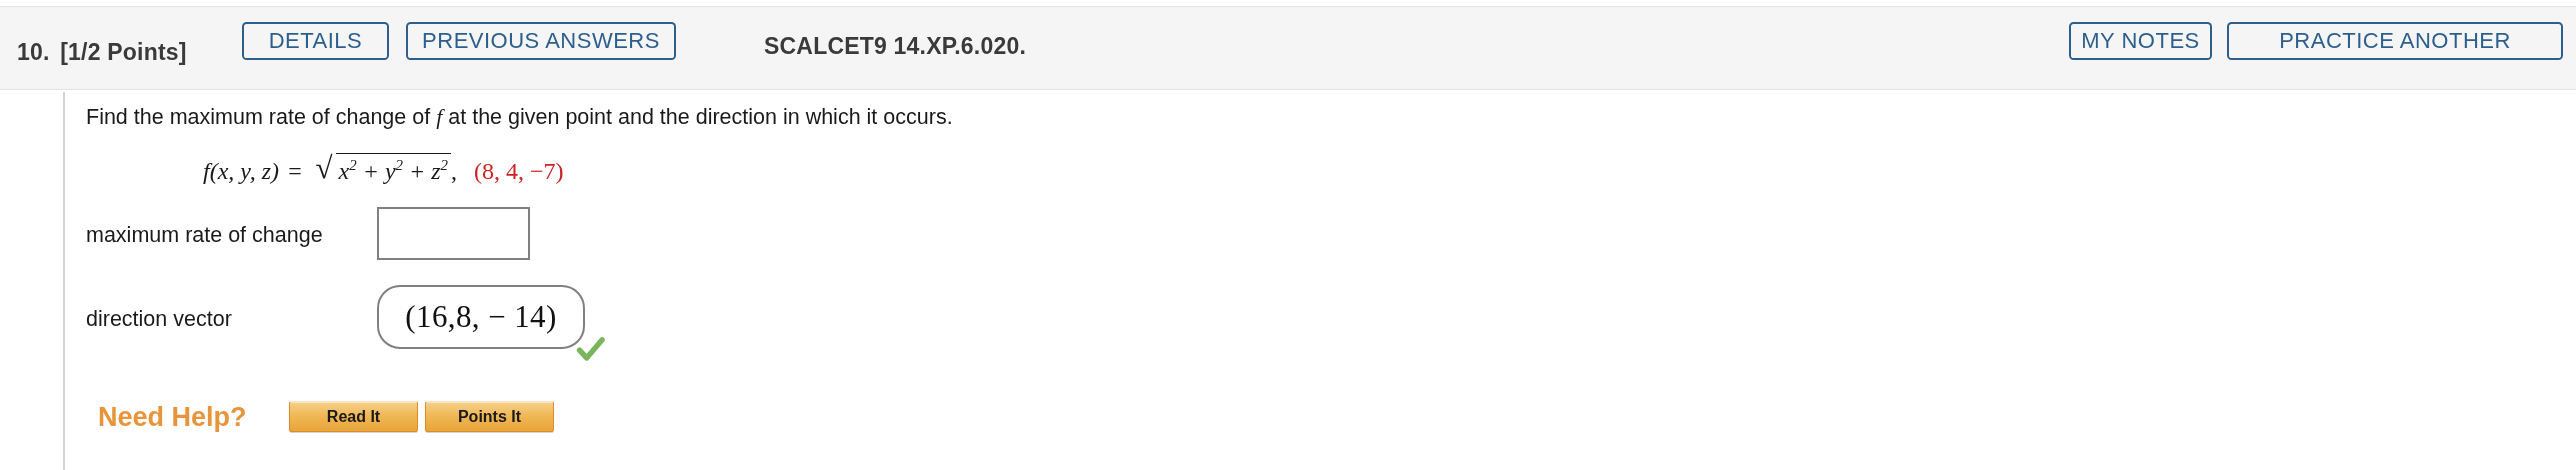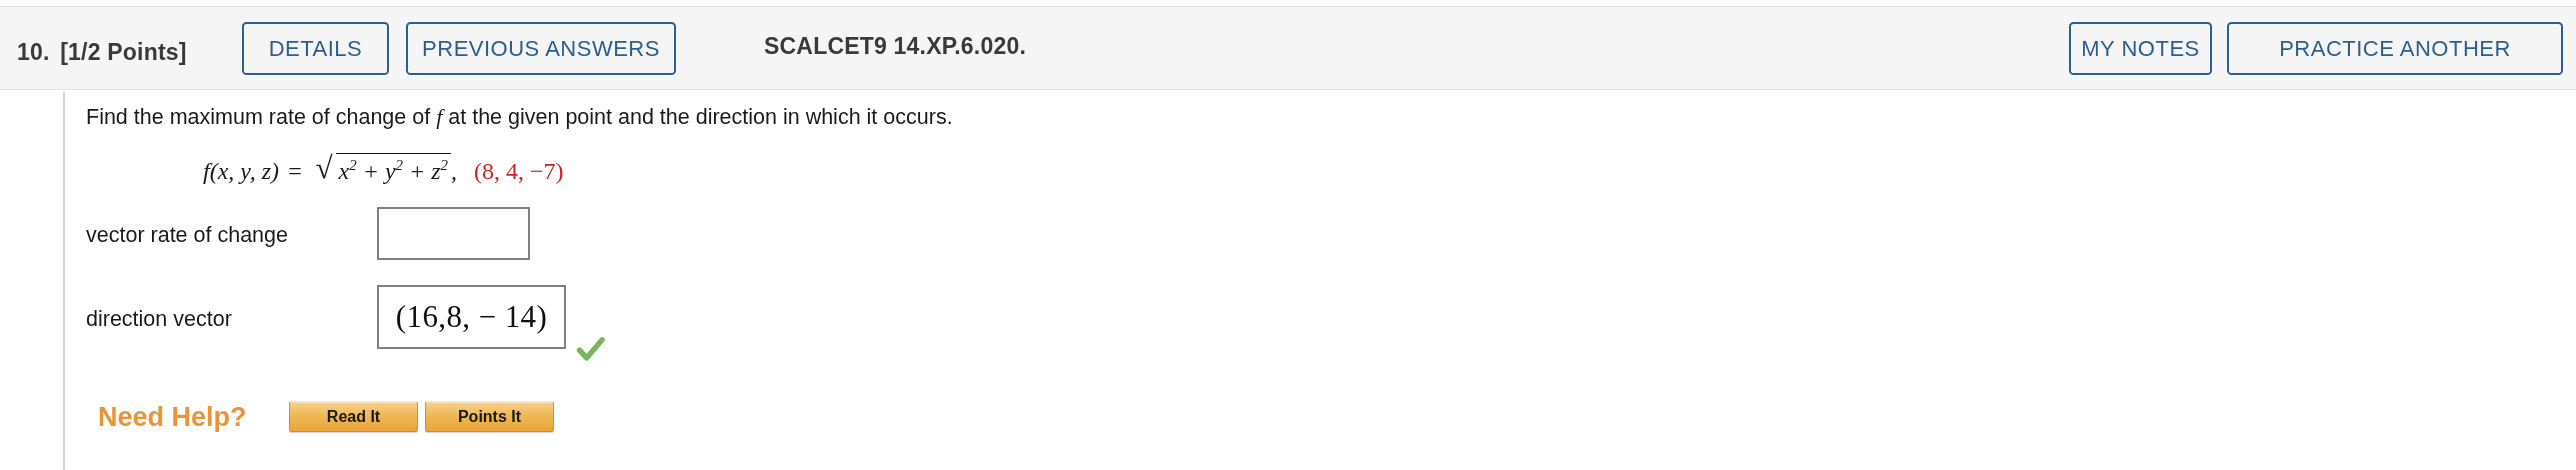--- a/index.html
+++ b/index.html
@@ -20,21 +20,21 @@
     box-sizing:border-box;
   }
   .qnum{
     position:absolute;left:17px;top:32px;
     font-size:23px;font-weight:bold;color:#3a3a3a;
     letter-spacing:0.2px;white-space:nowrap;
   }
   .qnum .pts{margin-left:10.7px;margin-top:36px;}
 
   .obtn{
-    position:absolute;top:15.3px;height:53px;
+    position:absolute;top:15.3px;height:38px;
     background:#f5f5f5;
     border:2.3px solid #2c5f8d;
     border-radius:4.6px;
     color:#2c5f8d;
     font-size:22px;font-weight:500;
     letter-spacing:0.5px;
     display:flex;align-items:center;justify-content:center;
     box-sizing:border-box;
     cursor:pointer;
     font-family:"Liberation Sans", sans-serif;
@@ -91,22 +91,22 @@
   #lbl-mroc{left:86px;top:223px;}
   #lbl-dvec{left:86px;top:307px;}
 
   .ansbox{
     position:absolute;
     background:#ffffff;
     border:2.3px solid #808080;
     box-sizing:border-box;
   }
   #box-mroc{left:377px;top:207px;width:153px;height:53px;}
-  #box-dvec{left:377px;top:285px;width:189px;height:64px;
-    display:flex;align-items:center;justify-content:center;}
+  #box-dvec{left:377px;top:285px;width:208px;height:64px;
+    display:flex;align-items:center;justify-content:center;border-radius:23px;}
   #box-dvec .vecval{
     font-family:"Liberation Serif", serif;
     font-size:31px;color:#111;white-space:nowrap;letter-spacing:0.4px;
   }
 
   .checkmark{
     position:absolute;left:575px;top:334px;
     width:31px;height:31px;
   }
 
@@ -158,21 +158,21 @@
   <span class="fn">f(x, y, z)</span>
   <span class="eq">=</span>
   <span class="radical">
     <span class="rsign">√</span>
     <span class="rbody"><span>x</span><sup>2</sup><span> + </span><span>y</span><sup>2</sup><span> + </span><span>z</span><sup>2</sup></span>
   </span>
   <span class="comma">,</span>
   <span class="point">(8, 4, −7)</span>
 </div>
 
-<div class="lbl" id="lbl-mroc">vector rate of change</div>
+<div class="lbl" id="lbl-mroc">maximum rate of change</div>
 <input class="ansbox" id="box-mroc" type="text" value="" style="">
 
 <div class="lbl" id="lbl-dvec">direction vector</div>
 <div class="ansbox" id="box-dvec">
   <span class="vecval">(16,8, − 14)</span>
 </div>
 
 <svg class="checkmark" viewBox="0 0 24 24">
   <path d="M3.5 12.5 L9 18.5 L21 4.5" fill="none" stroke="#7ab55c" stroke-width="4.2" stroke-linecap="round" stroke-linejoin="round"></path>
 </svg>

